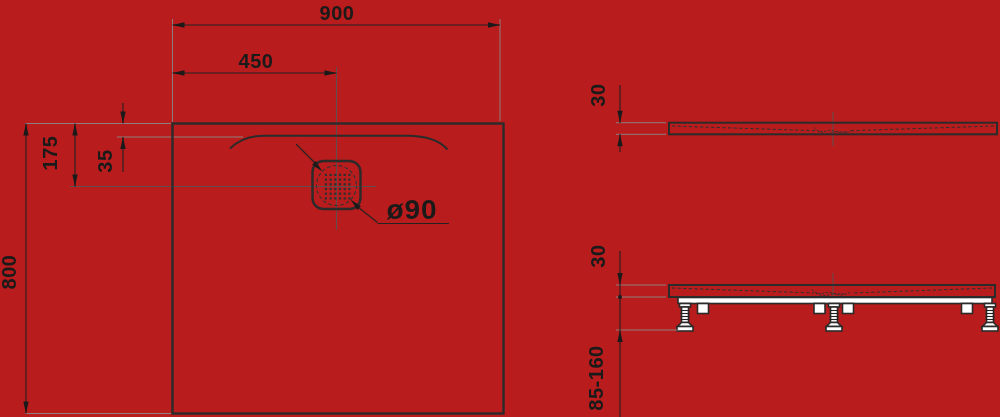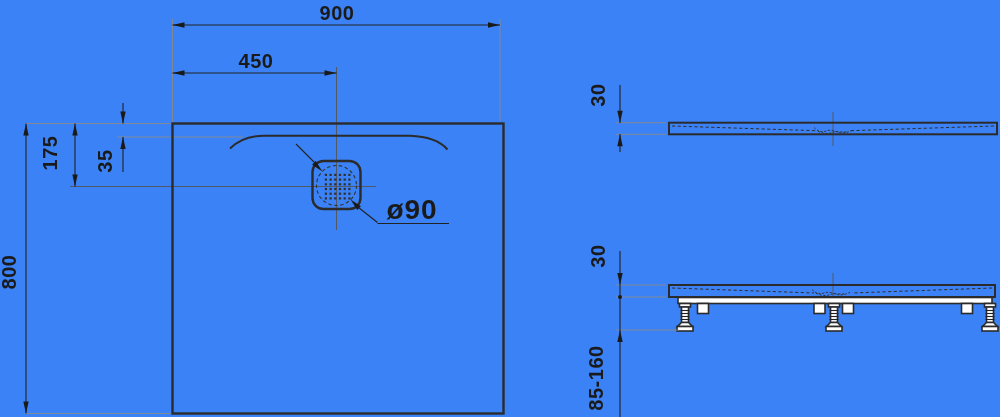--- a/index.html
+++ b/index.html
@@ -1,16 +1,16 @@
 <!DOCTYPE html>
 <html><head>
 <meta charset="utf-8">
 <style>
   html,body{margin:0;padding:0;background:#ffffff;}
-  .stage{position:relative;width:1000px;height:417px;background:#3b82f6;overflow:hidden;}
+  .stage{position:relative;width:1000px;height:417px;background:#b91c1c;overflow:hidden;}
   svg{display:block;}
   text{font-family:"Liberation Sans","DejaVu Sans",sans-serif;font-weight:bold;fill:#1a1a1a;}
   .dim-label{font-size:20px;letter-spacing:0.5px;}
   .dia-label{font-size:28px;letter-spacing:1px;}
   .outline{stroke:#2b2b2b;stroke-width:2.4;fill:none;}
   .med{stroke:#2b2b2b;stroke-width:2;fill:none;}
   .dim{stroke:#222222;stroke-width:1.1;fill:none;}
   .thin{stroke:#8a8a8a;stroke-width:0.9;fill:none;}
   .cross{stroke:#555555;stroke-width:0.9;fill:none;}
   .arrow{fill:#1a1a1a;stroke:none;}

